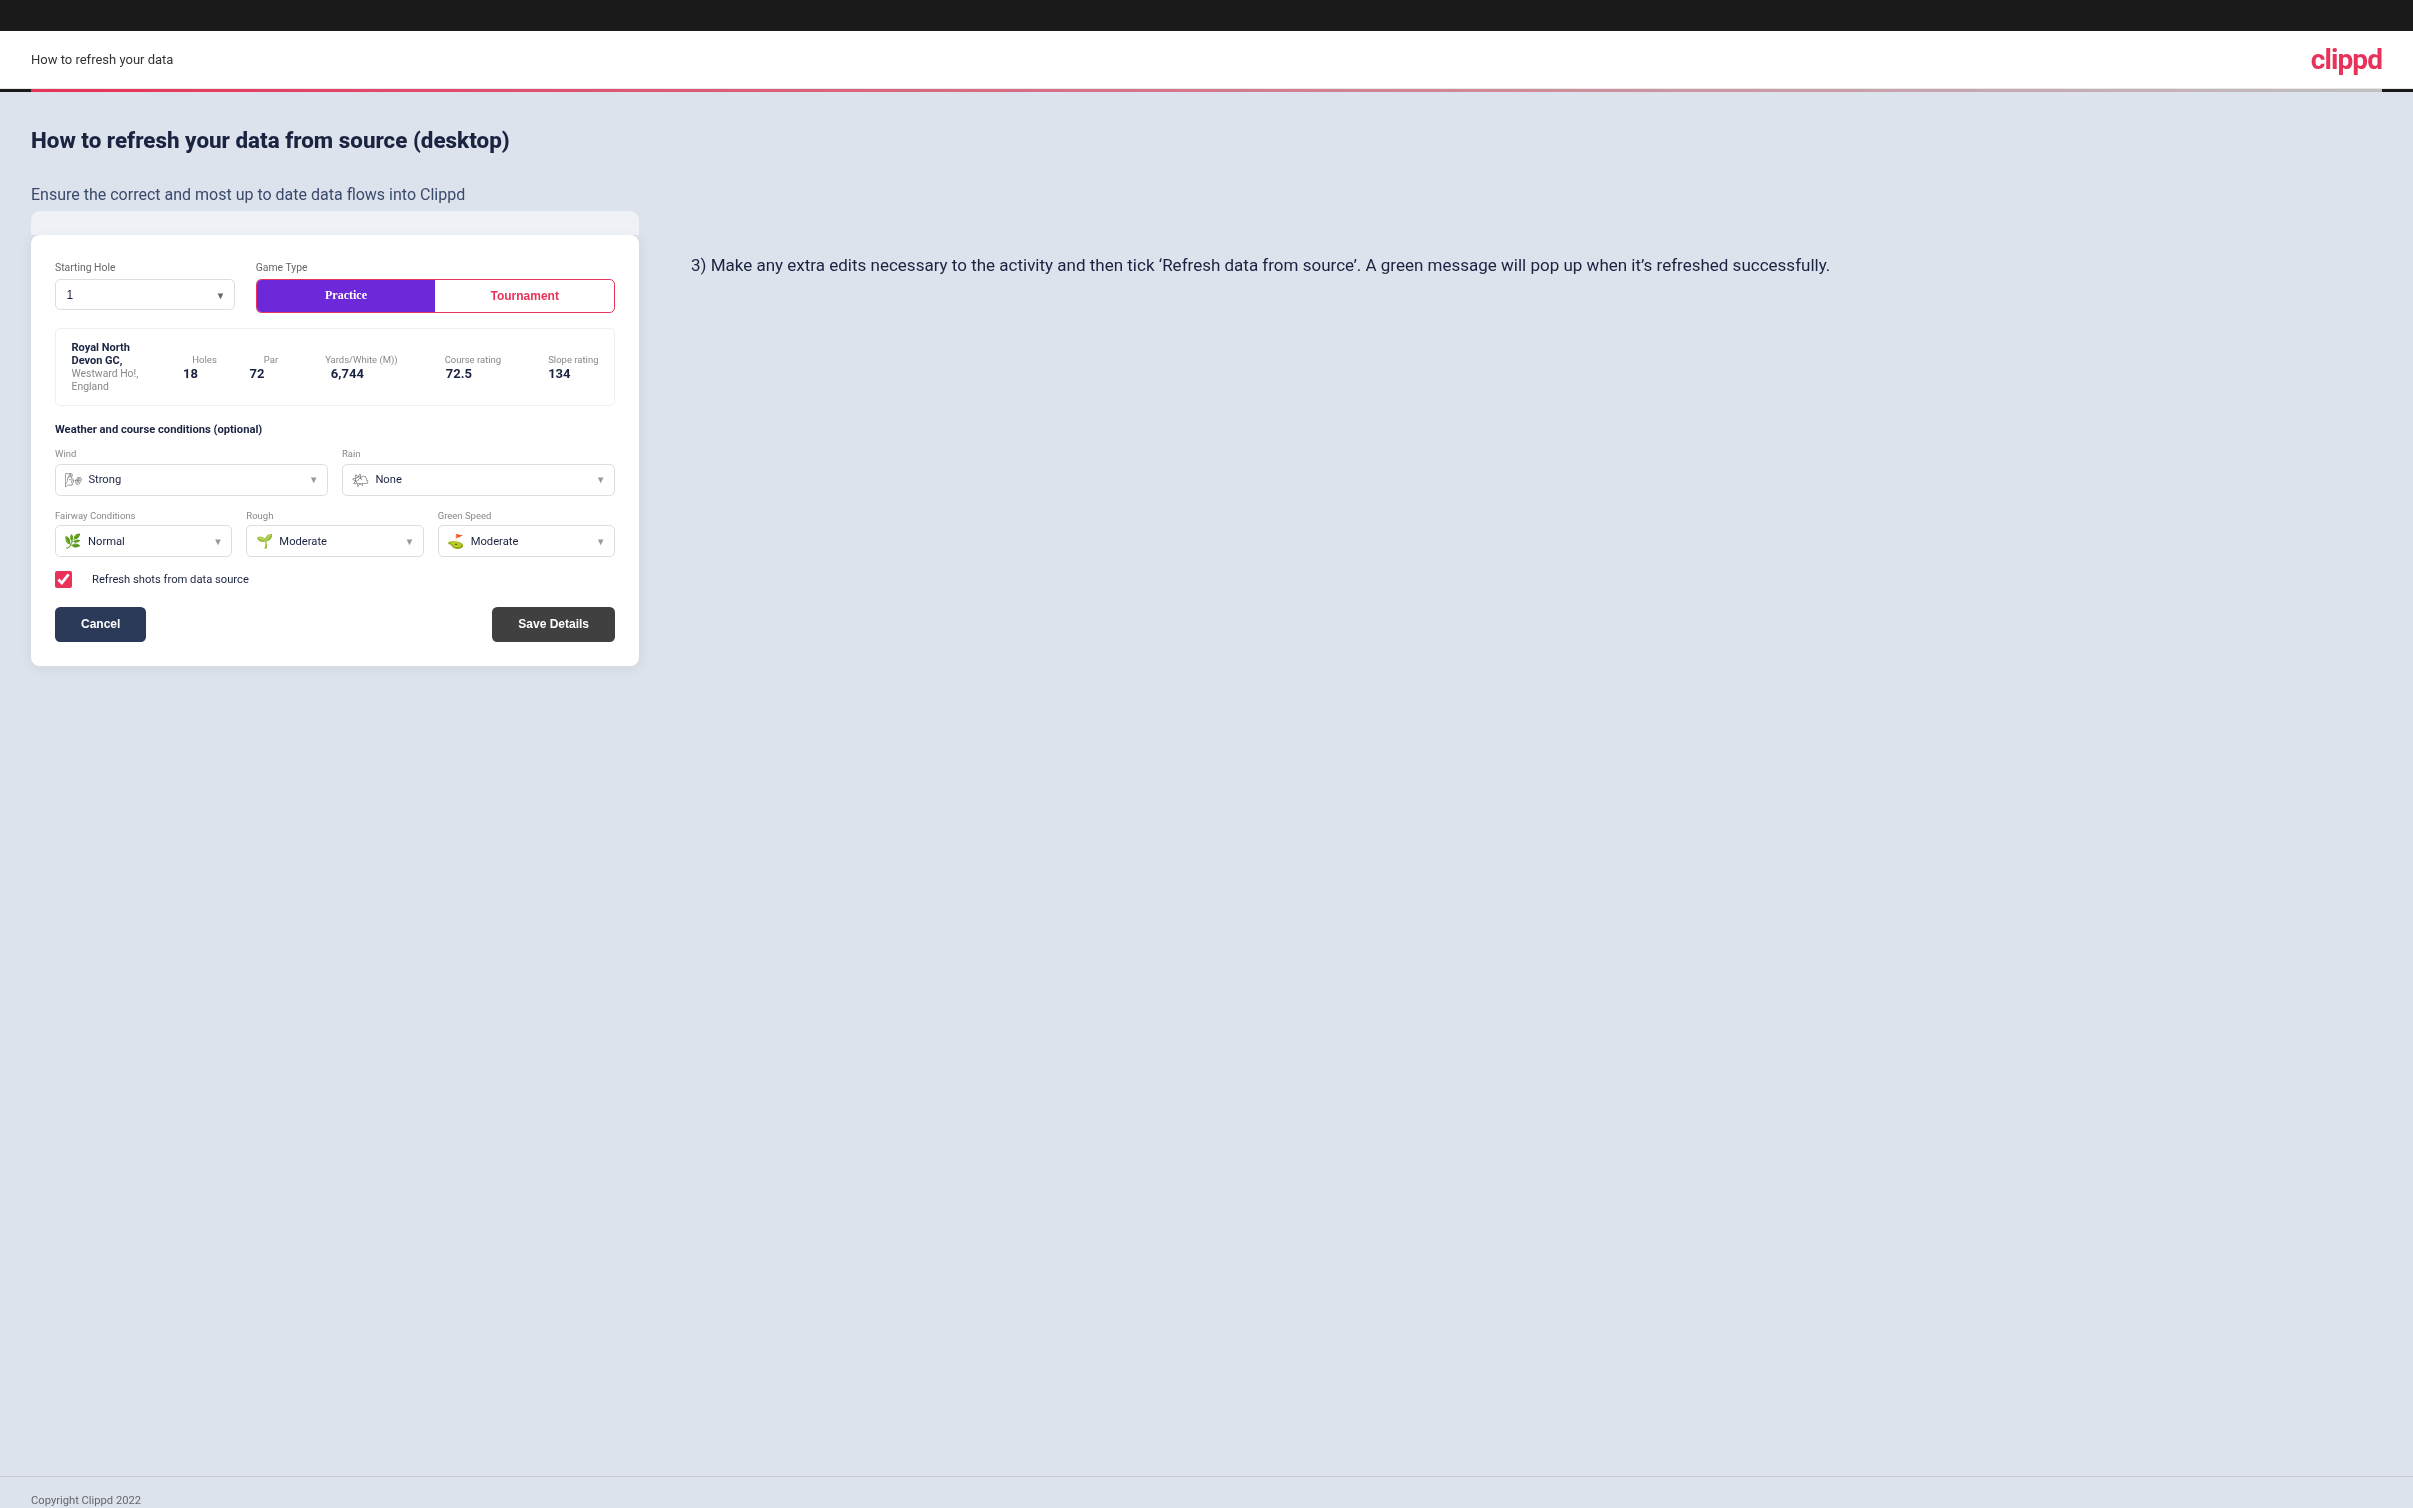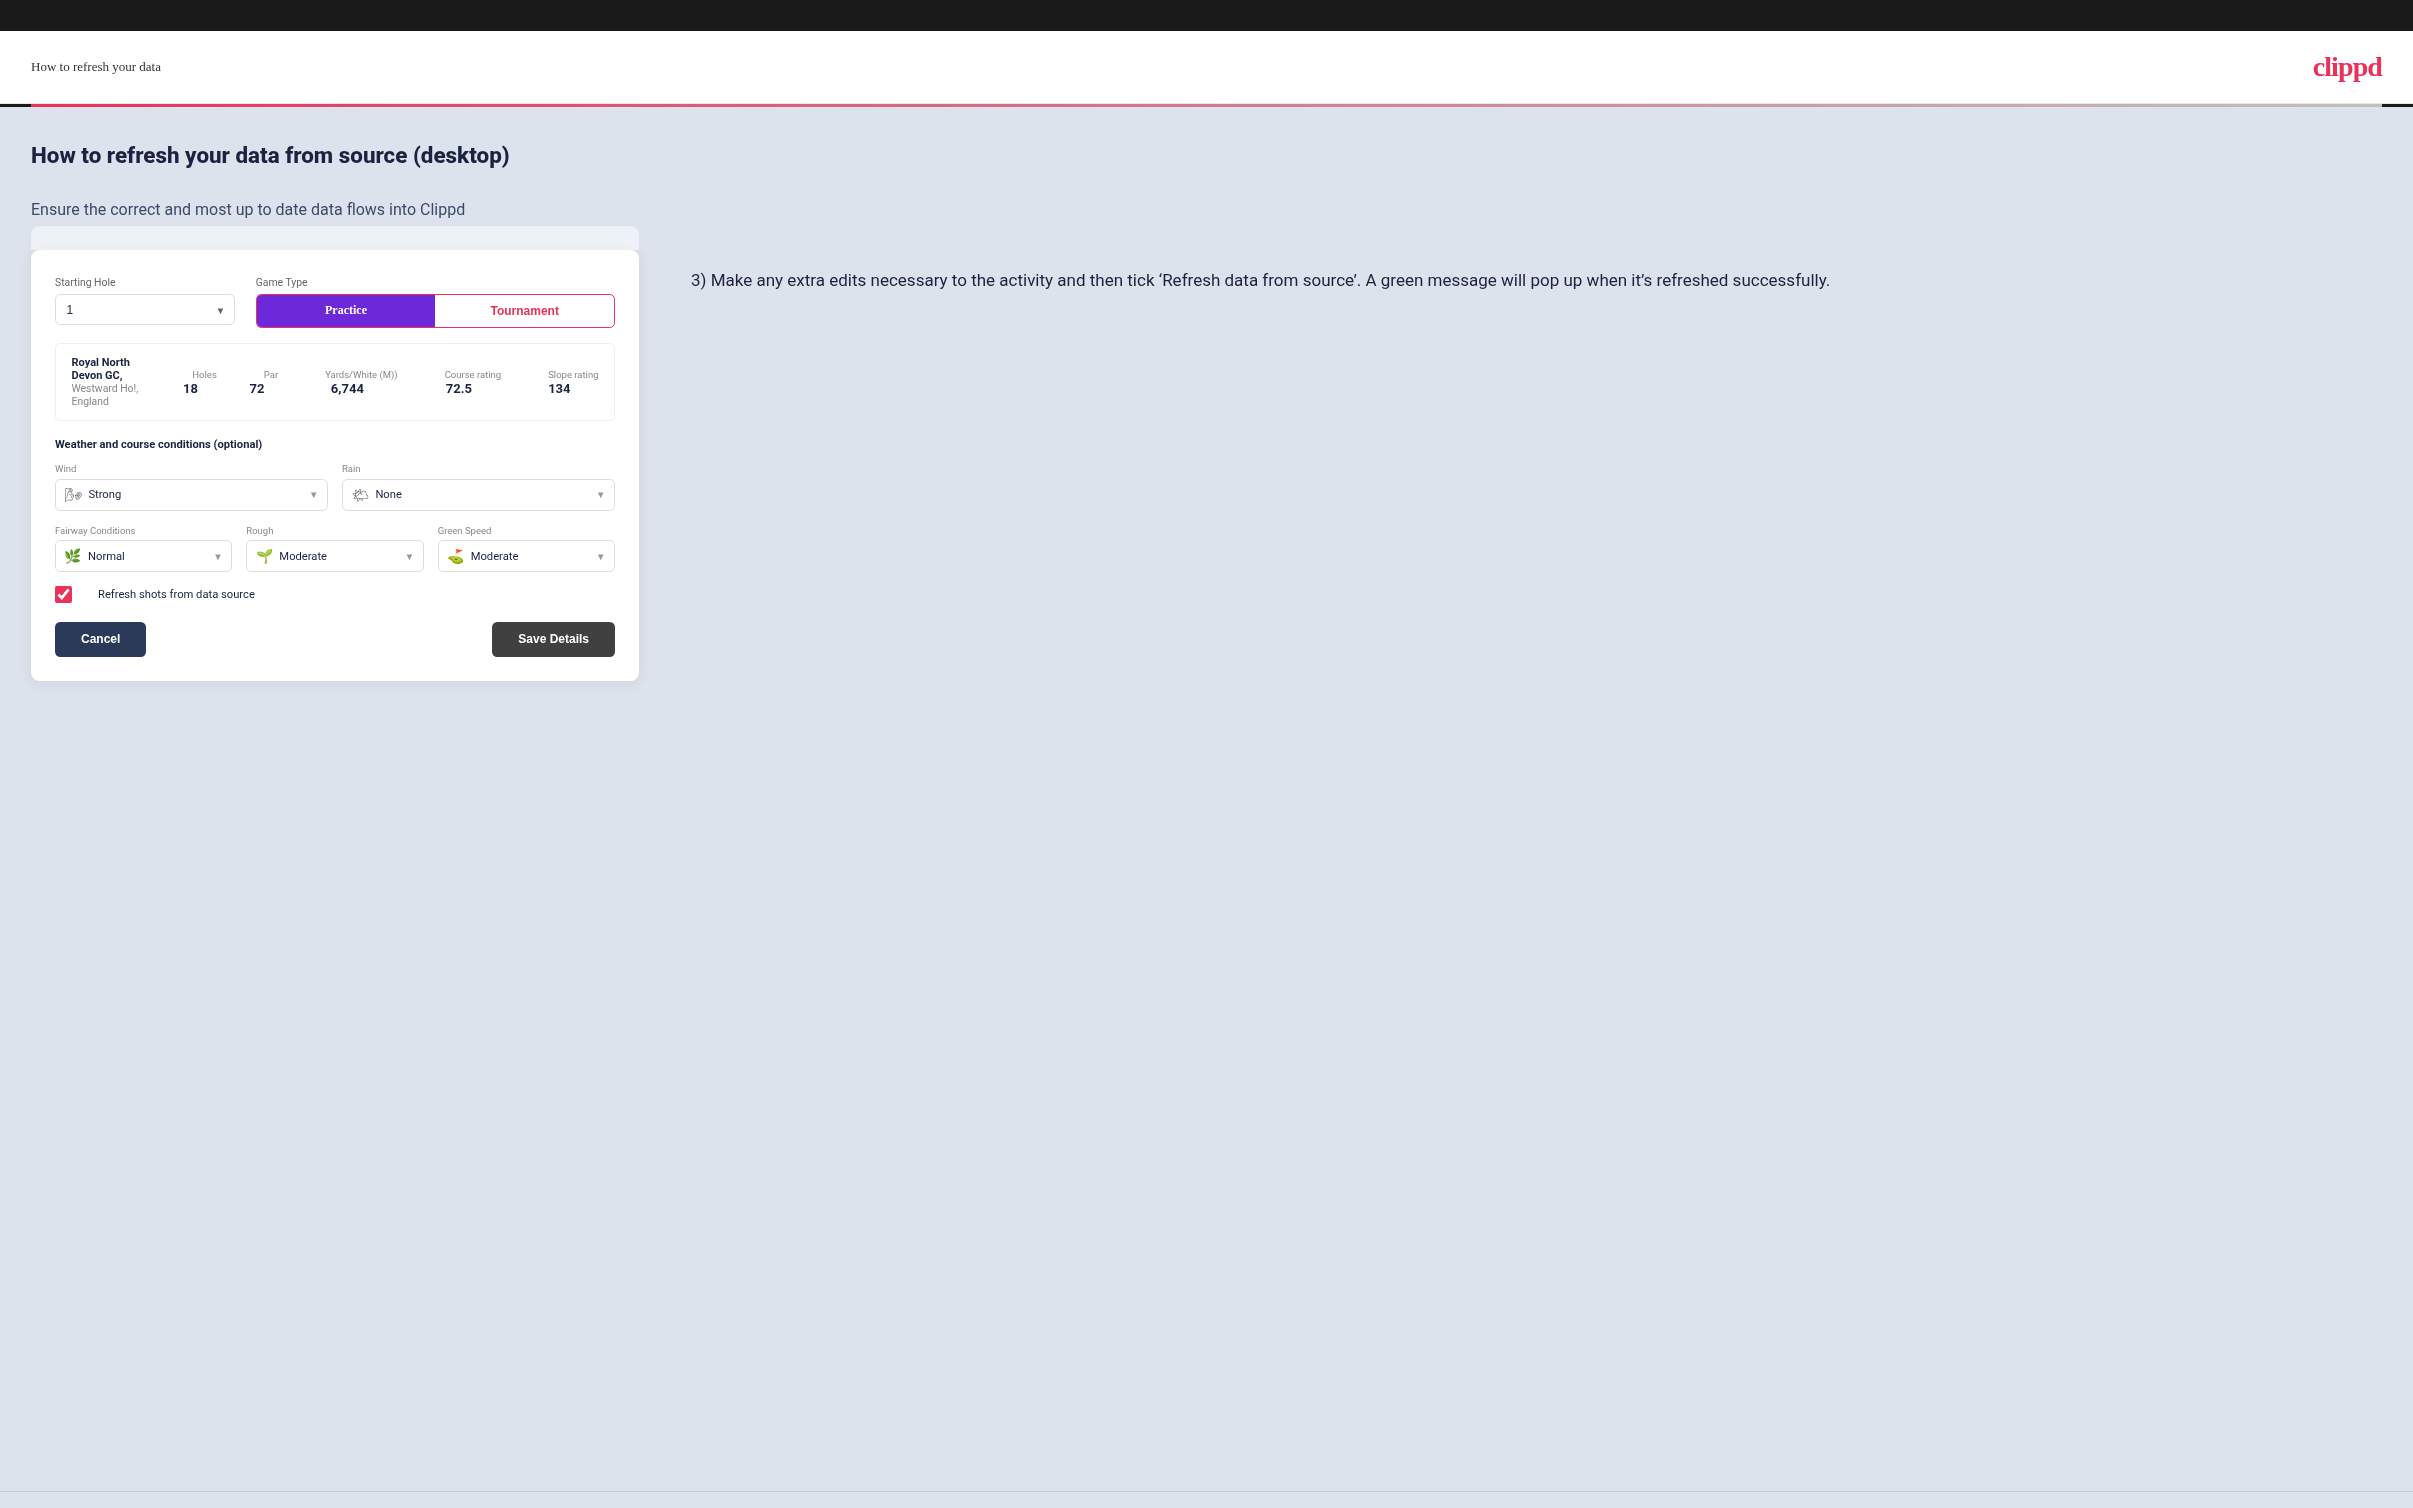--- a/index.html
+++ b/index.html
@@ -10,23 +10,22 @@
     }
     .top-bar {
       background: #1a1a1a;
       height: 31px;
     }
     .header {
       background: #fff;
       display: flex;
       align-items: center;
       justify-content: space-between;
-      padding: 20px 31px;
+      padding: 12px 31px;
       border-bottom: 1.7px solid #e8e8e8;
-      font-family: Liberation Serif, serif;
     }
     .header-title {
       font-size: 13px;
       color: #333;
     }
     .logo {
       font-size: 28px;
       font-weight: 700;
       color: #e8325a;
       letter-spacing: -0.9px;
@@ -221,21 +220,21 @@
       color: #1a2340;
       flex: 1;
     }
     .condition-arrow {
       font-size: 9.5px;
       color: #999;
     }
     .checkbox-row {
       display: flex;
       align-items: center;
-      gap: 26px;
+      gap: 20px;
       margin-bottom: 19px;
       margin-top: 7px;
     }
     .checkbox-input {
       width: 17px;
       height: 17px;
       accent-color: #e8325a;
       cursor: pointer;
     }
     .checkbox-label {

